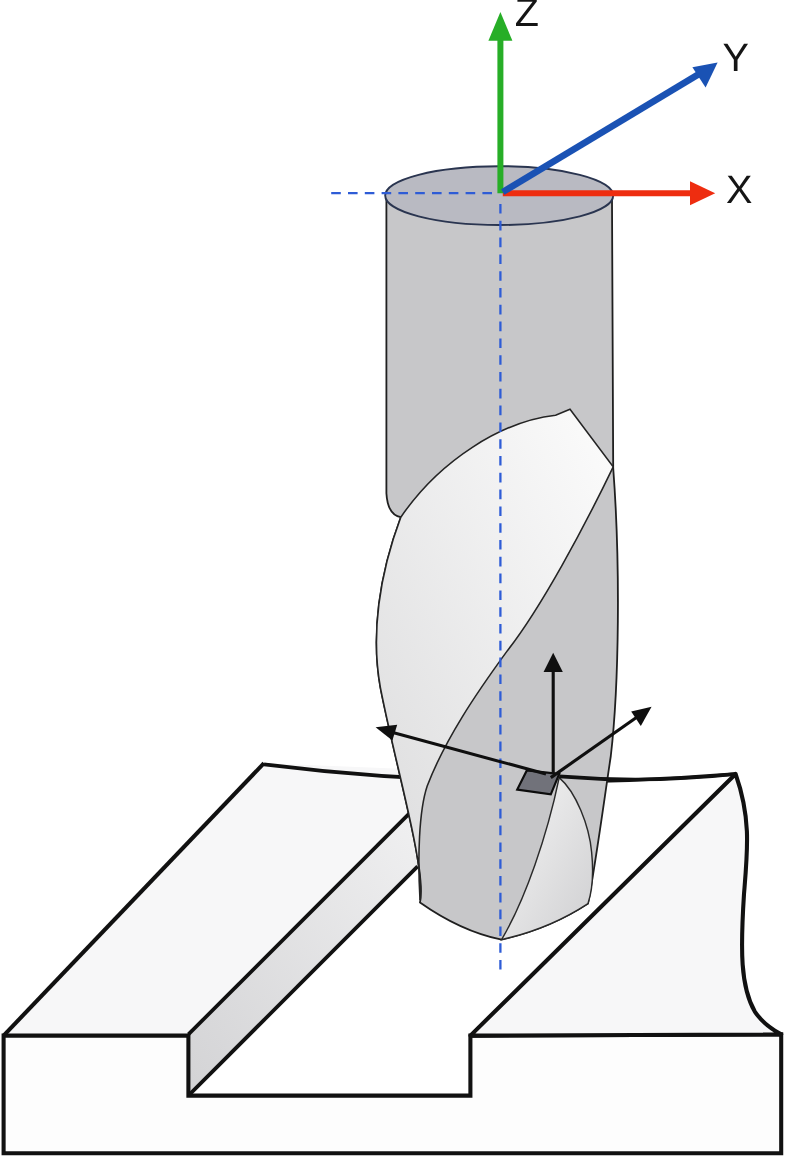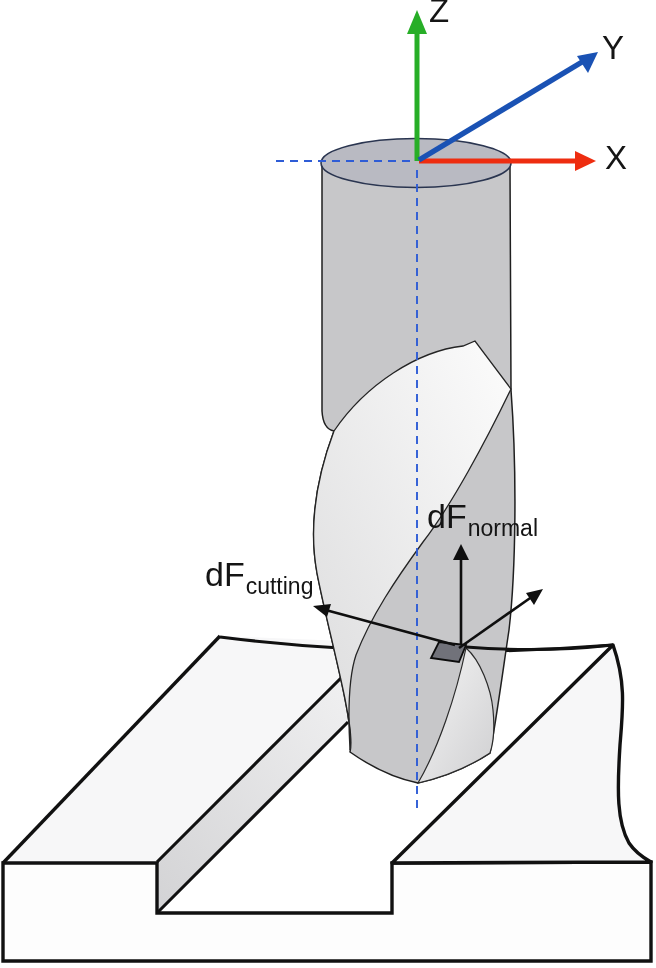--- a/index.html
+++ b/index.html
@@ -118,22 +118,16 @@
 
       <path d="M459,648 L533,596" fill="none" stroke-width="2.6"></path>
       <path d="M543,589 L526,593 L534,605 Z" fill="#0f0f0f" stroke="none"></path>
     </g>
   </svg>
 
   <div class="axis-label" style="left:429px;top:-6px;">Z</div>
   <div class="axis-label" style="left:602px;top:31px;">Y</div>
   <div class="axis-label" style="left:605px;top:141px;">X</div>
 
-  <div class="force-label" style="left:427px;top:499px;">
-    <span class="big">dF</span><span class="sub">normal</span>
-  </div>
 
-  <div class="force-label" style="left:205px;top:557px;">
-    <span class="big">dF</span><span class="sub">cutting</span>
-  </div>
 
 
 </div>
 
 </body></html>

